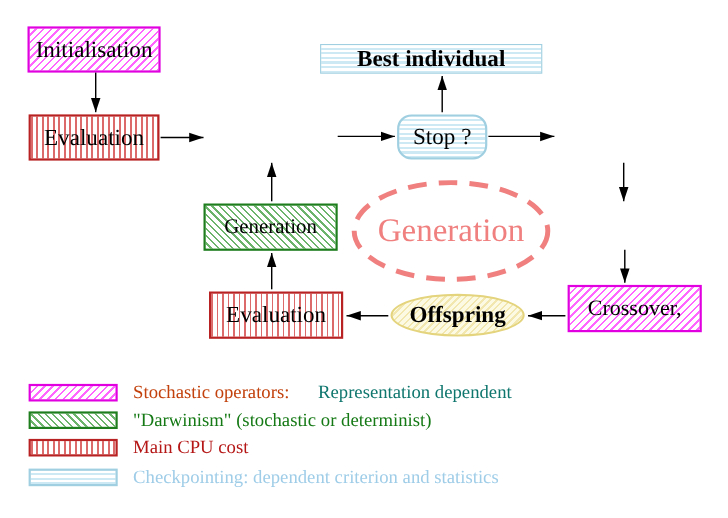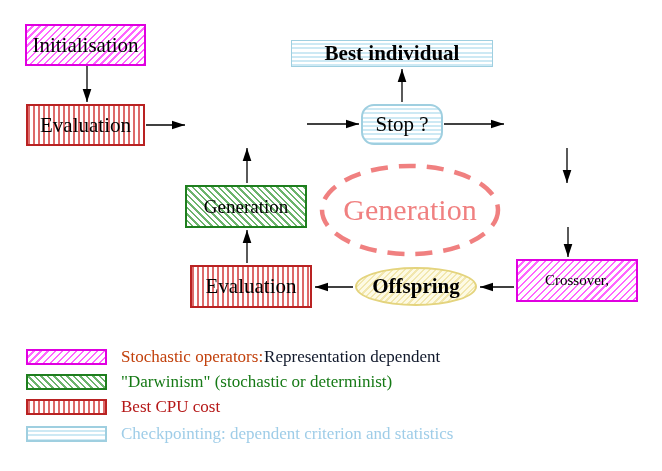--- a/index.html
+++ b/index.html
@@ -36,37 +36,37 @@
   .rounded{border-radius:13px;}
   
   #n-init{left:25px;top:24px;width:121px;height:42px;}
   #n-eval-top{left:26px;top:104px;width:119px;height:42px;}
   #n-parents{left:188px;top:100px;width:119px;height:45px;}
   #n-best{left:291px;top:40px;width:202px;height:27px;border-width:1px;font-weight:bold;}
   #n-stop{left:361px;top:104px;width:82px;height:41px;}
   #n-selection{left:506px;top:104px;width:122px;height:43px;}
   #n-replacement{left:185px;top:185px;width:122px;height:43px;font-size:19px;}
   #n-genitors{left:508px;top:185px;width:121px;height:41px;}
-  #n-crossover{left:516px;top:259px;width:122px;height:43px;font-size:15px;line-height:17px;flex-direction:column;}
+  #n-crossover{left:516px;top:259px;width:122px;height:43px;font-size:20px;line-height:17px;flex-direction:column;}
   #n-offspring{left:355px;top:267px;width:122px;height:39px;font-weight:bold;}
   #n-eval-bot{left:190px;top:265px;width:122px;height:43px;}
   #generation-label{
     position:absolute;left:330px;top:196px;width:160px;height:28px;z-index:2;
     display:flex;align-items:center;justify-content:center;
     color:#F08080;font-size:30px;
   }
   
   #lines{position:absolute;left:0;top:0;z-index:3;pointer-events:none;}
   
   .legend-row{position:absolute;left:26px;display:flex;align-items:center;z-index:2;}
   .legend-swatch{width:81px;height:16px;box-sizing:border-box;flex:none;}
   .legend-text{margin-left:14px;font-size:17px;white-space:nowrap;}
   #lg1{top:347px;} #lg2{top:372px;} #lg3{top:397px;} #lg4{top:424px;}
   .t-magenta{color:#c2410c;}
-  .t-yellow{color:#0f172a;margin-left:1px;}
+  .t-yellow{color:#0f766e;margin-left:26px;}
   .t-green{color:#157915;}
   .t-red{color:#B51717;}
   .t-cyan{color:#9FCDE8;}
 </style>
 </head>
 <body>
 
 <div id="canvas">
 
   <div id="n-init" class="node hatch-magenta">Initialisation</div>
@@ -121,21 +121,21 @@
     </div>
   </div>
 
   <div id="lg2" class="legend-row">
     <div class="legend-swatch hatch-green"></div>
     <div class="legend-text t-green">"Darwinism" (stochastic or determinist)</div>
   </div>
 
   <div id="lg3" class="legend-row">
     <div class="legend-swatch stripe-red"></div>
-    <div class="legend-text t-red">Best CPU cost</div>
+    <div class="legend-text t-red">Main CPU cost</div>
   </div>
 
   <div id="lg4" class="legend-row">
     <div class="legend-swatch stripe-cyan"></div>
     <div class="legend-text t-cyan">Checkpointing: dependent criterion and statistics</div>
   </div>
 
 </div>
 
 </body></html>

